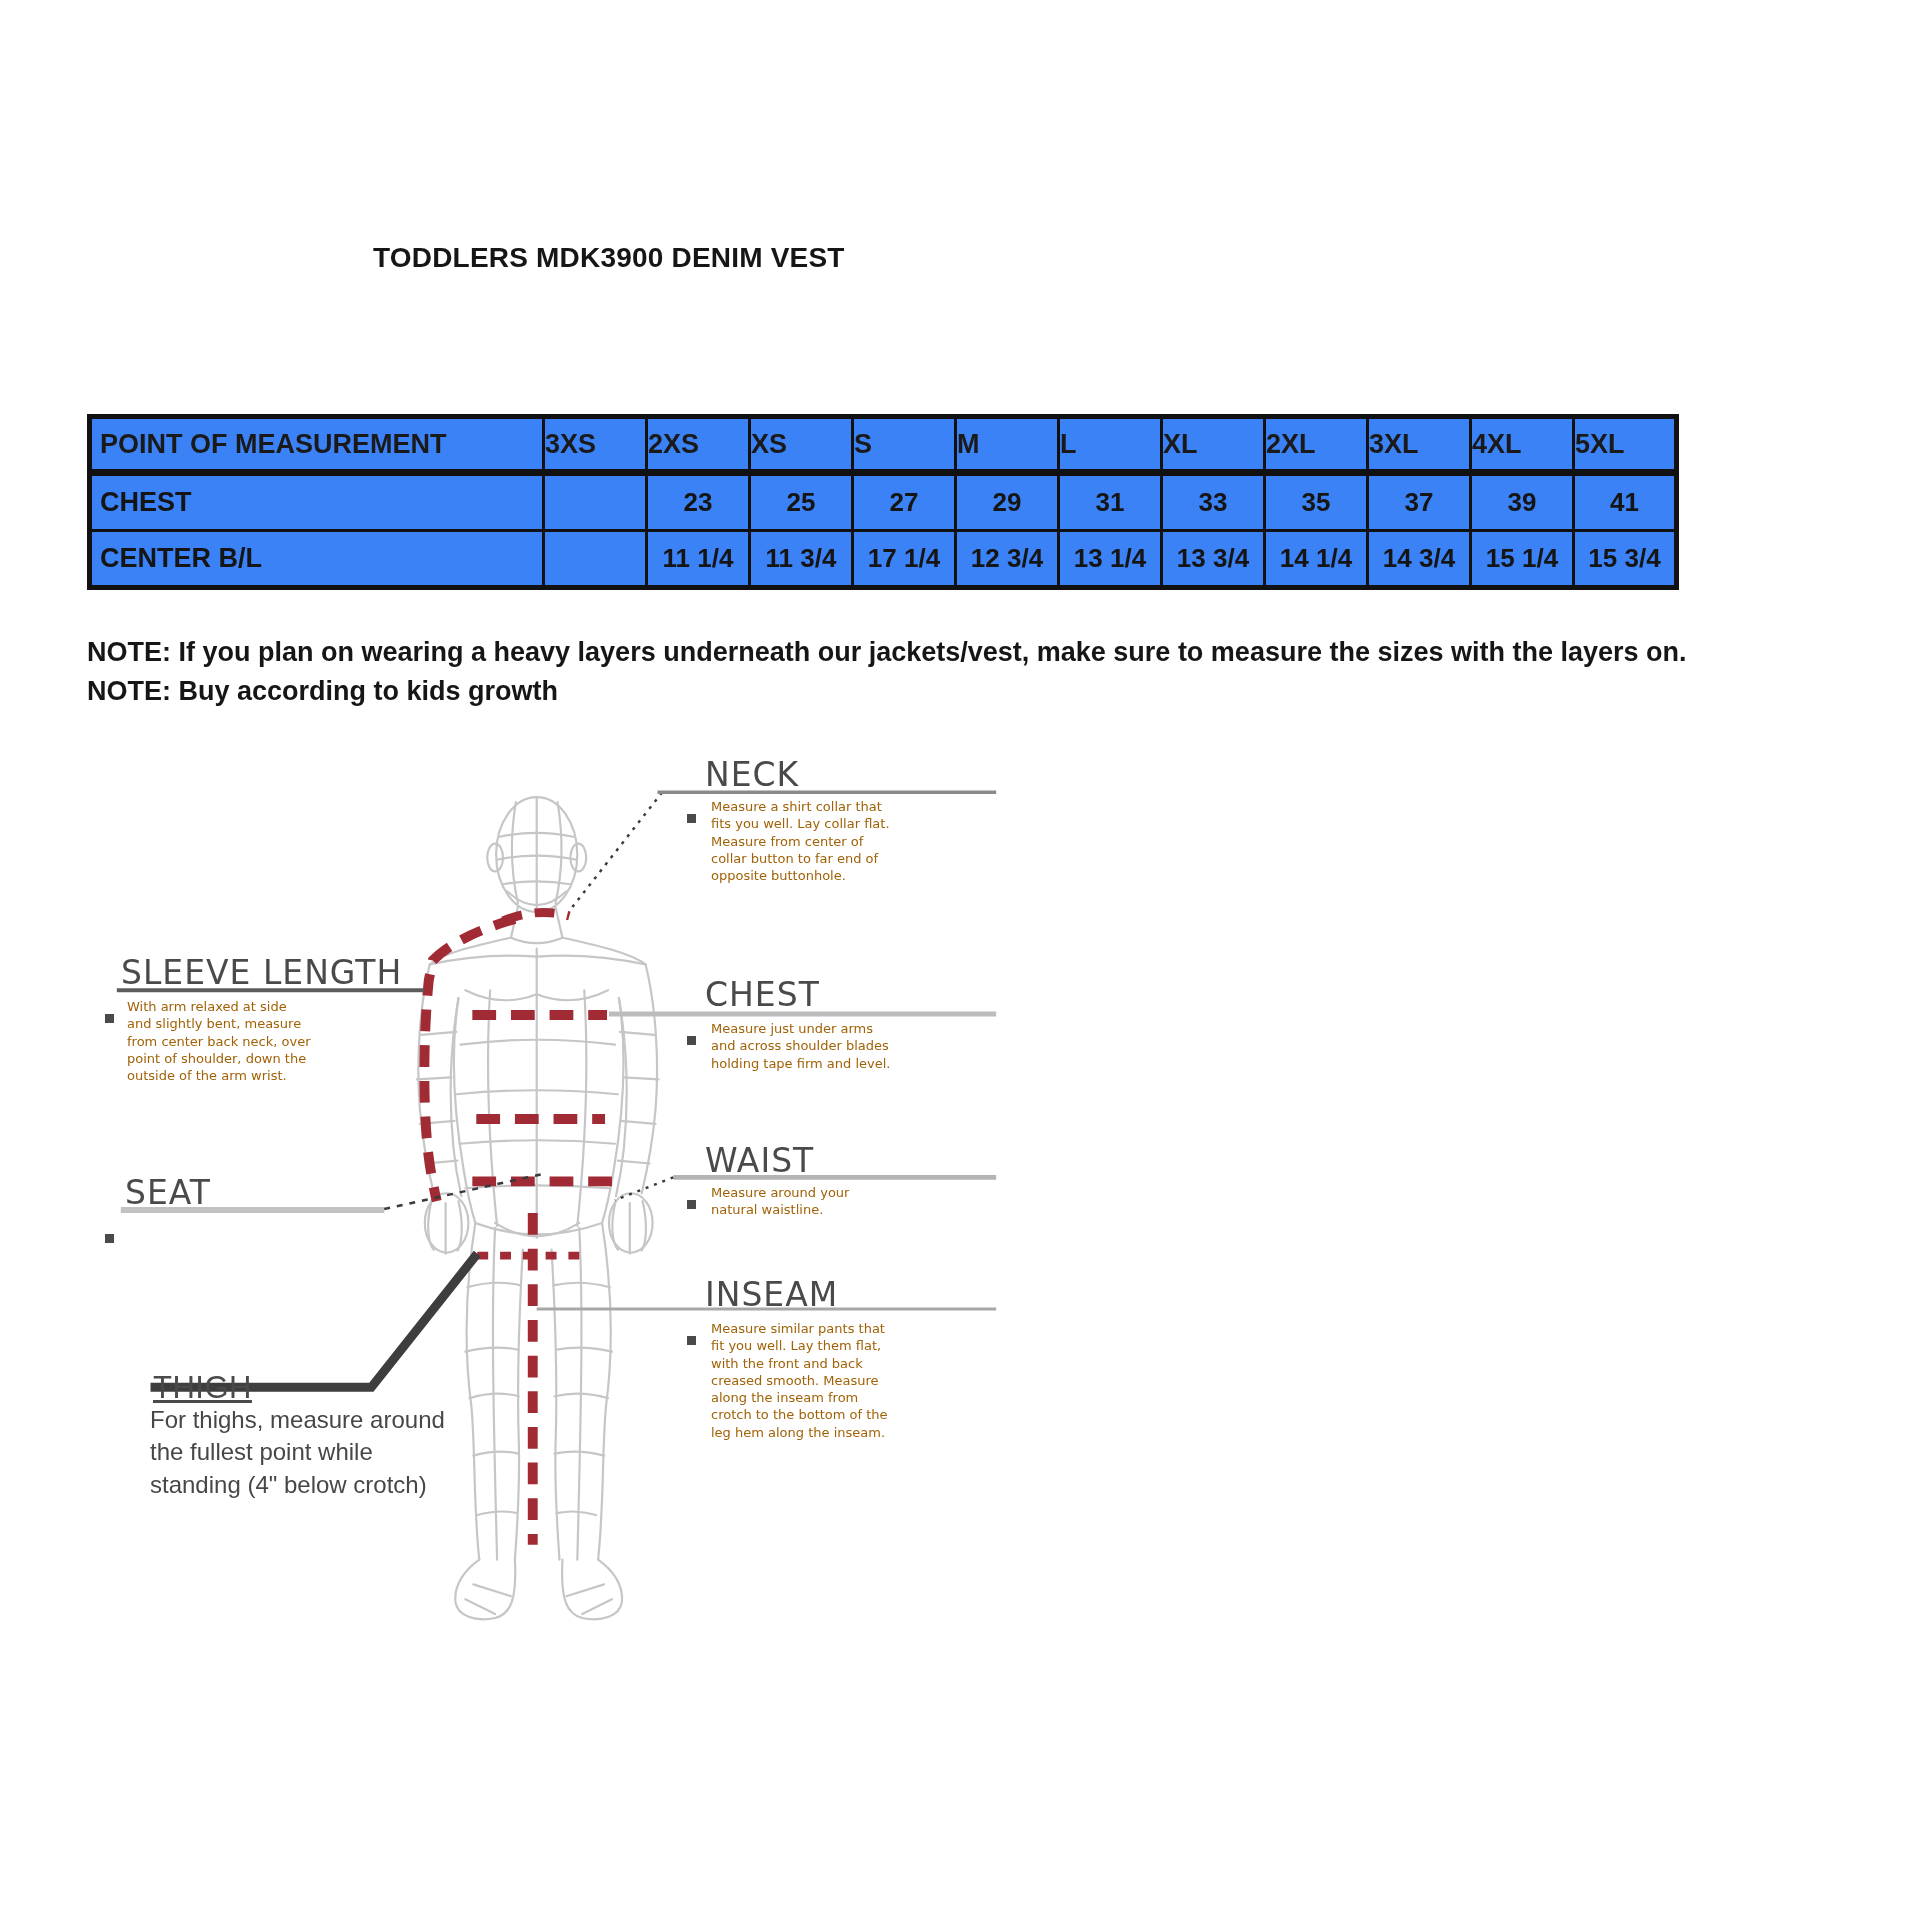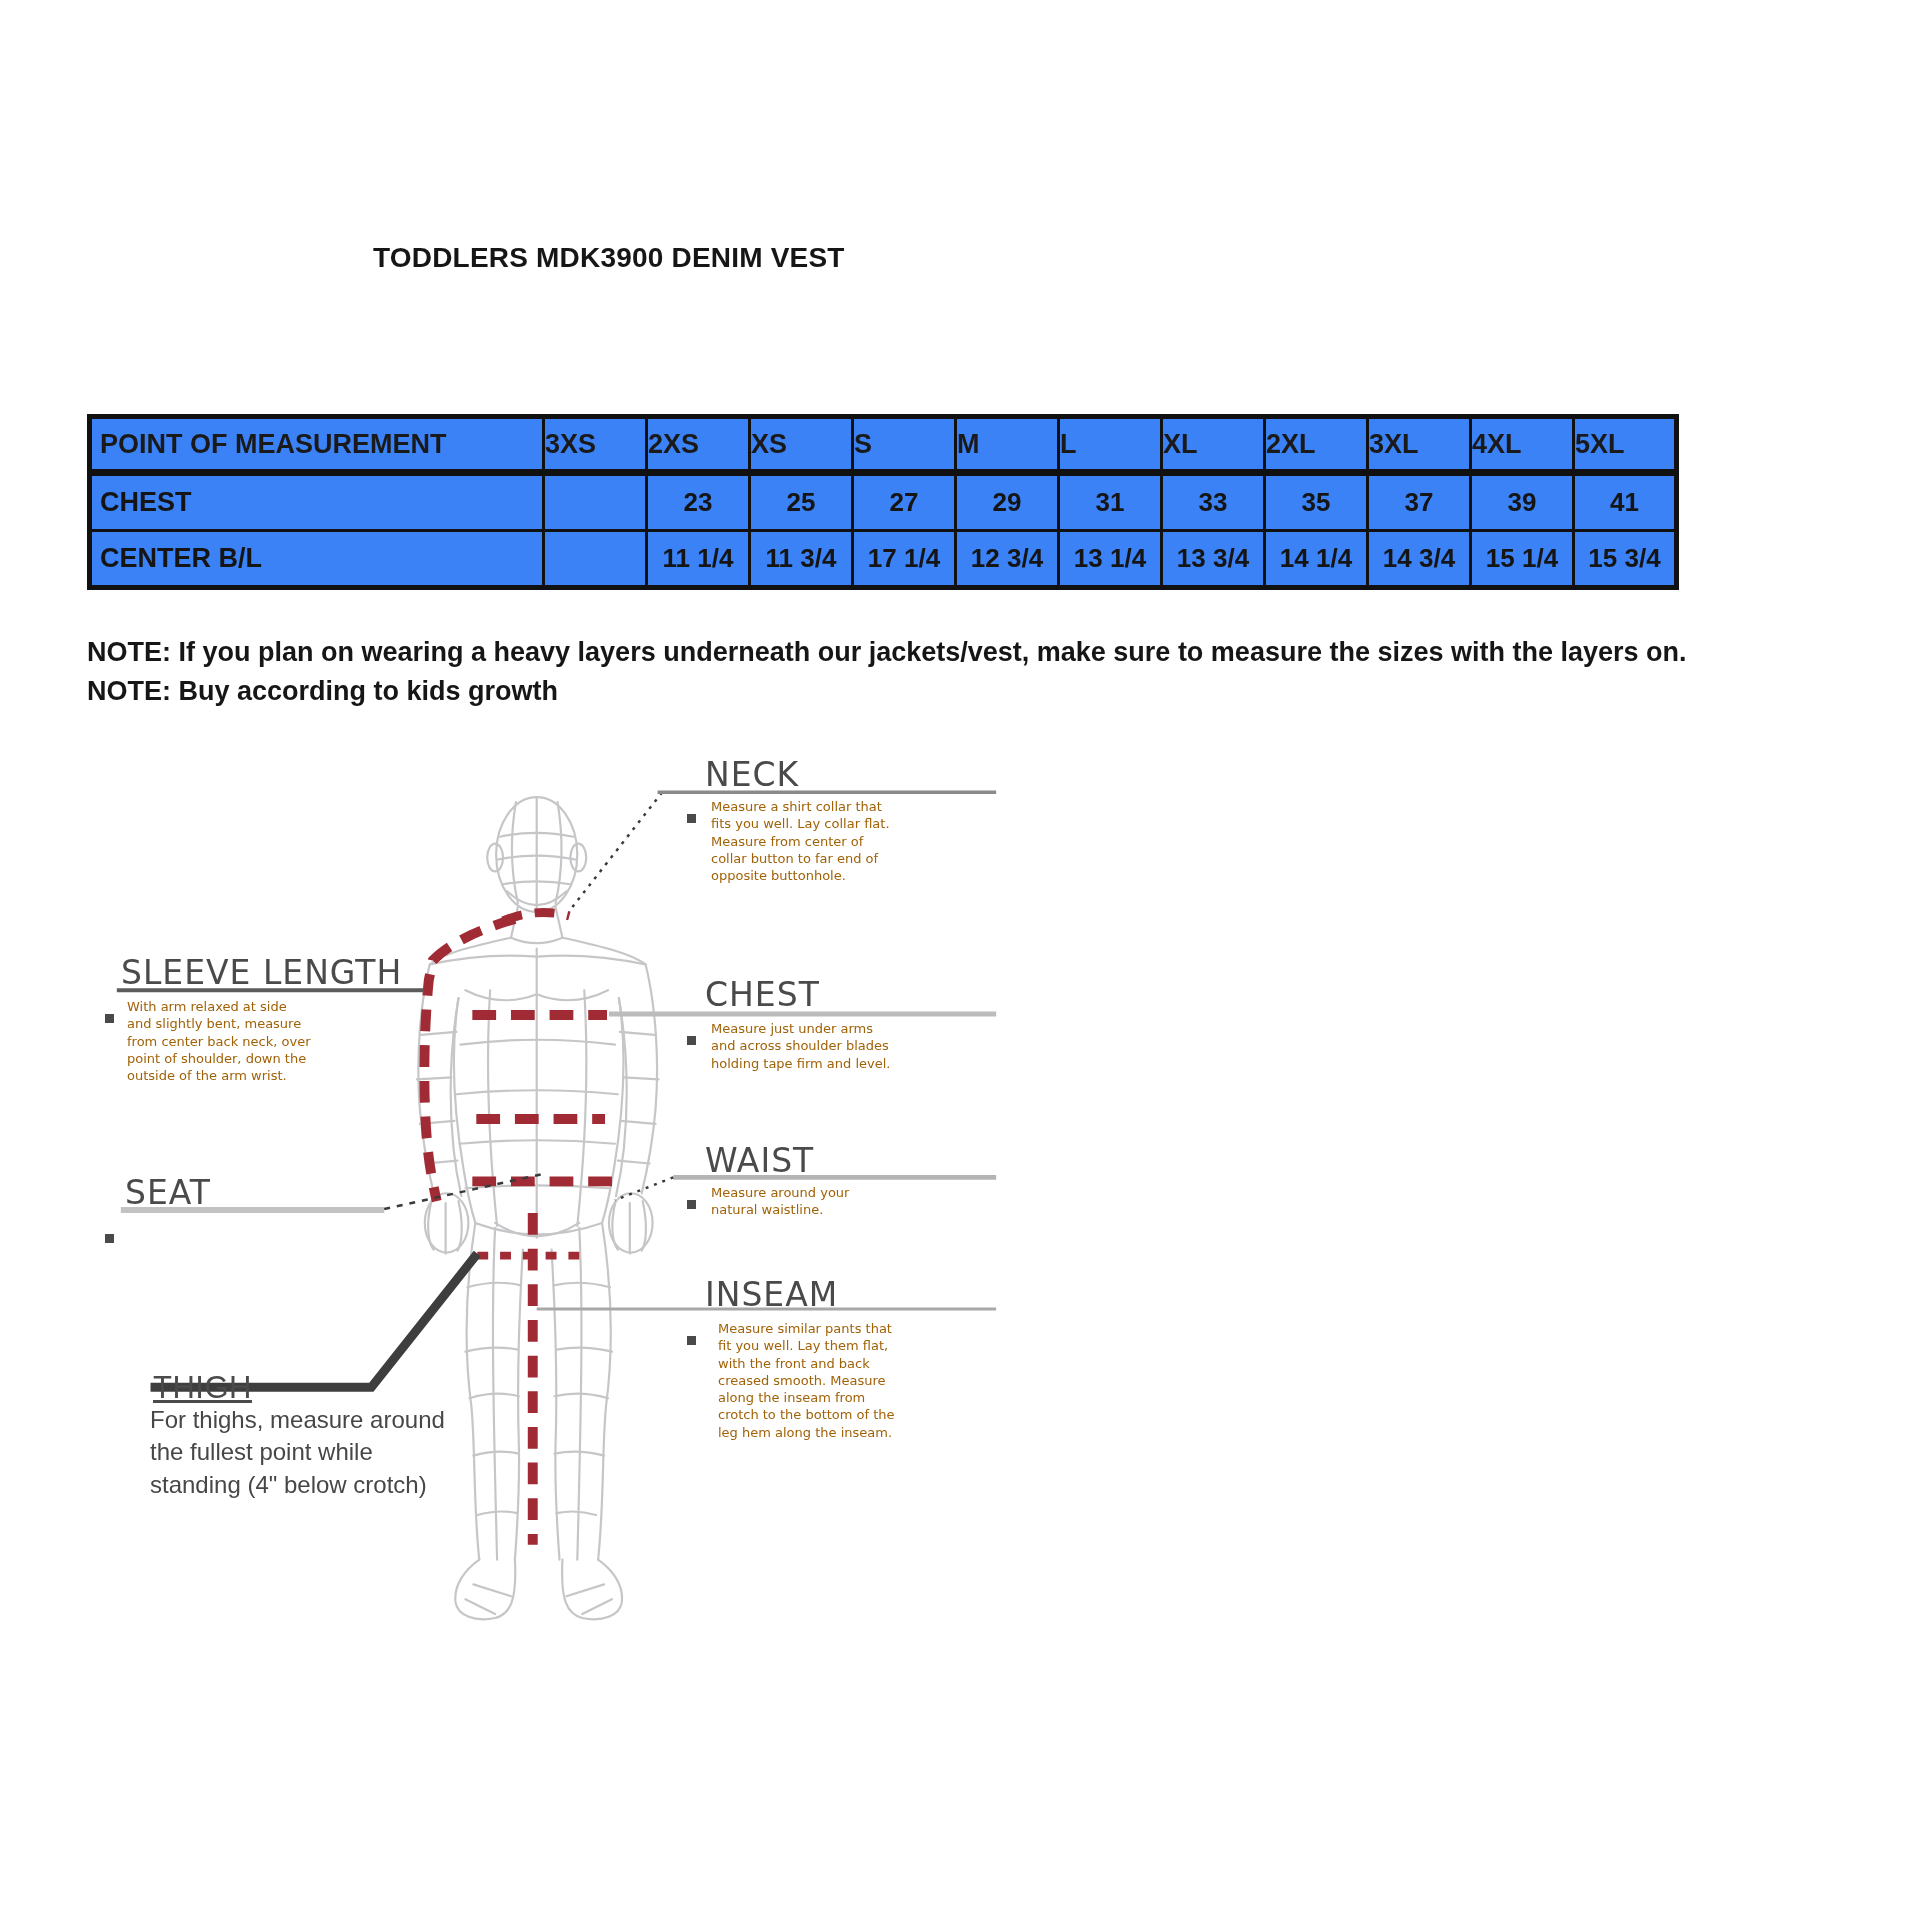--- a/index.html
+++ b/index.html
@@ -218,21 +218,21 @@
   <div class="sec-title" style="left:125px;top:1173px;">SEAT</div>
   <span class="bullet" style="left:105px;top:1234px;"></span>
 
   <div class="sec-title" style="left:705px;top:1141px;">WAIST</div>
   <span class="bullet" style="left:687px;top:1200px;"></span>
   <p class="sec-body" style="left:711px;top:1184px;width:297px;">Measure around your
 natural waistline.</p>
 
   <div class="sec-title" style="left:705px;top:1275px;">INSEAM</div>
   <span class="bullet" style="left:687px;top:1336px;"></span>
-  <p class="sec-body" style="left:711px;top:1320px;width:302px;margin-left:7px;">Measure similar pants that
+  <p class="sec-body" style="left:711px;top:1320px;width:302px;">Measure similar pants that
 fit you well. Lay them flat,
 with the front and back
 creased smooth. Measure
 along the inseam from
 crotch to the bottom of the
 leg hem along the inseam.</p>
 
   <div class="sec-title thigh-title" style="left:153px;top:1370px;text-decoration:underline;">THIGH</div>
   <p class="sec-body thigh-body" style="left:150px;top:1404px;width:327px;">For thighs, measure around
 the fullest point while

